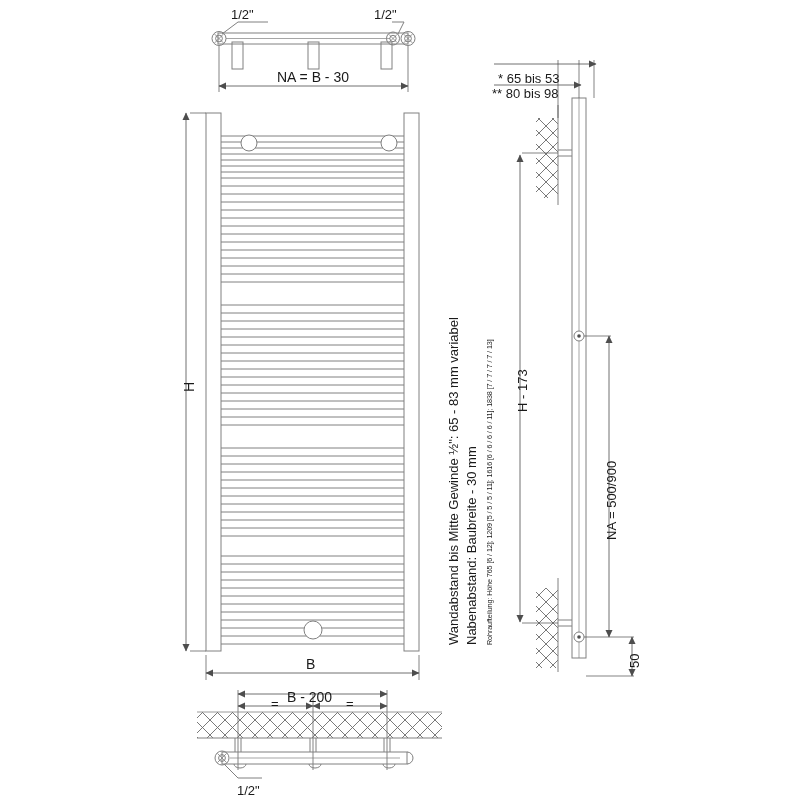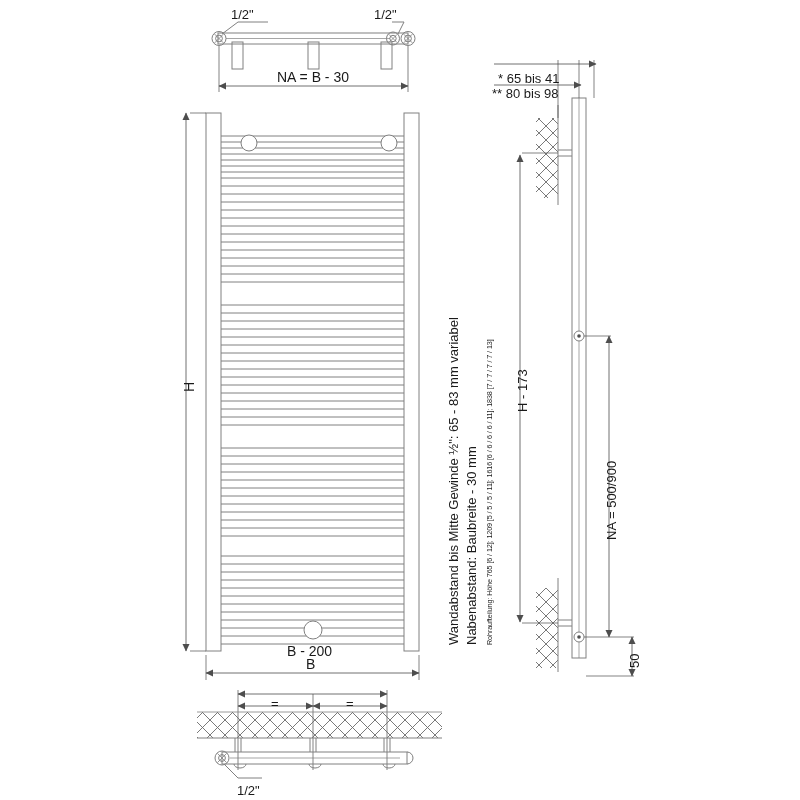--- a/index.html
+++ b/index.html
@@ -229,26 +229,26 @@
       <path d="M224,764 L238,778 L262,778"></path>
     </g>
   </svg>
 
   <div class="lbl lbl-md" style="left:231px; top:8px;">1/2"</div>
   <div class="lbl lbl-md" style="left:374px; top:8px;">1/2"</div>
   <div class="lbl lbl-lg" style="left:277px; top:70px;">NA = B - 30</div>
 
   <div class="lbl lbl-lg rot90" style="left:182px; top:392px;">H</div>
   <div class="lbl lbl-lg" style="left:306px; top:657px;">B</div>
-  <div class="lbl lbl-lg" style="left:287px; top:644px;">B - 200</div>
+  <div class="lbl lbl-lg" style="left:287px; top:690px;">B - 200</div>
   <div class="lbl lbl-md" style="left:271px; top:697px;">=</div>
   <div class="lbl lbl-md" style="left:346px; top:697px;">=</div>
 
   <div class="lbl lbl-md" style="left:492px; top:51px;margin-top:36px;">** 80 bis 98</div>
-  <div class="lbl lbl-md" style="left:498px; top:72px;">* 65 bis 41</div>
+  <div class="lbl lbl-md" style="left:498px; top:72px;">* 65 bis 53</div>
   <div class="lbl lbl-md rot90" style="left:516px; top:412px;">H - 173</div>
   <div class="lbl lbl-md rot90" style="left:605px; top:540px;">NA = 500/900</div>
   <div class="lbl lbl-md rot90" style="left:628px; top:668px;">50</div>
 
   <div class="lbl lbl-md" style="left:237px; top:784px;">1/2"</div>
 
   <div class="lbl lbl-md rot90" style="left:447px; top:645px;">Wandabstand bis Mitte Gewinde ½": 65 - 83 mm variabel</div>
   <div class="lbl lbl-md rot90" style="left:465px; top:645px;">Nabenabstand: Baubreite - 30 mm</div>
   <div class="lbl lbl-tiny rot90" style="left:486px; top:645px;">Rohraufteilung: Höhe 765 [6 / 12]; 1209 [5 / 5 / 5 / 11]; 1616 [6 / 6 / 6 / 6 / 11]; 1838 [7 / 7 / 7 / 7 / 13]</div>
 

